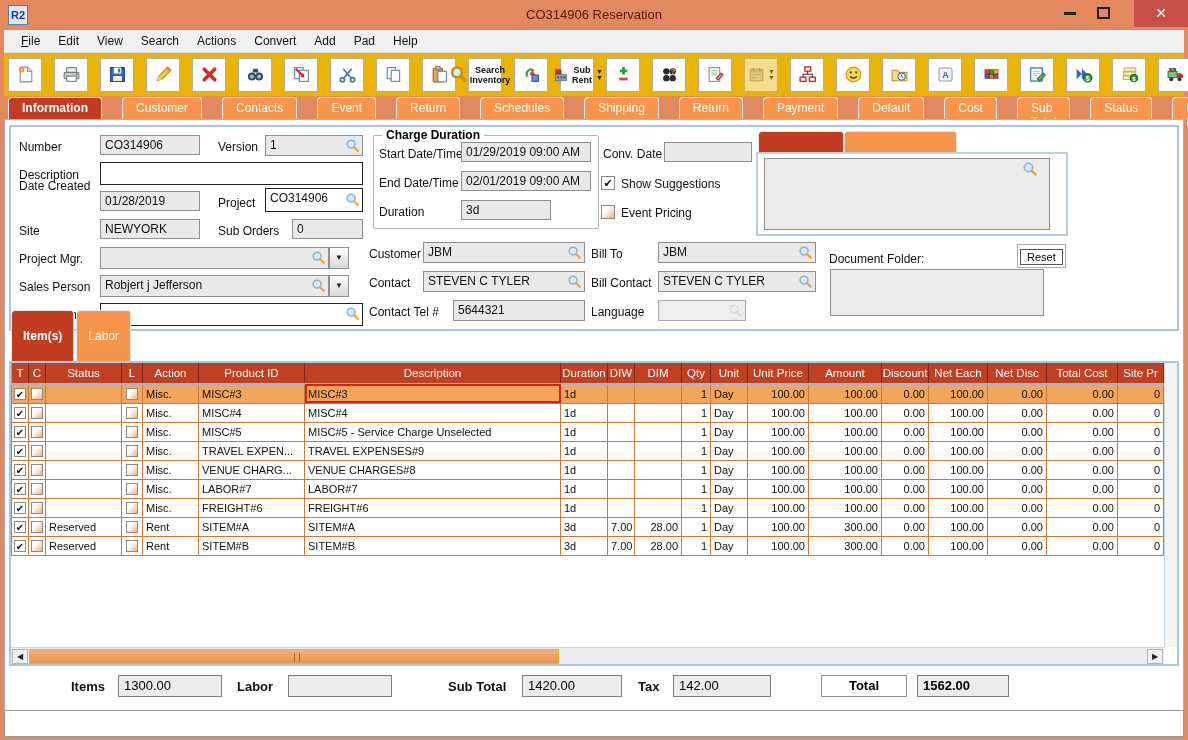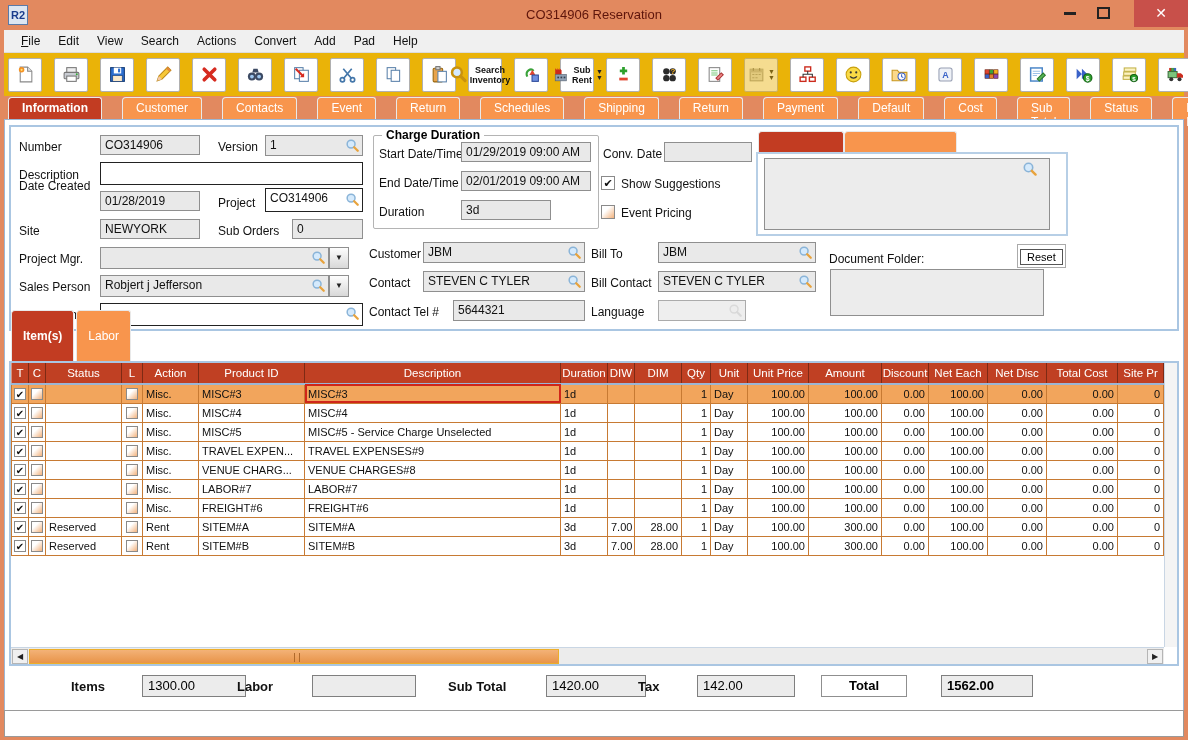--- a/index.html
+++ b/index.html
@@ -72,21 +72,21 @@
 
   .vtrack{ position:absolute; top:0; right:0; width:13px; bottom:17px; background:#f4f4f4; border-left:1px solid #c9d6e4; }
   .hscroll{ position:absolute; left:0; right:13px; bottom:0; height:17px; background:#ececec; border-top:1px solid #c9d6e4; }
   .harrow{ position:absolute; top:1px; width:16px; height:15px; background:#f0f0f0; border:1px solid #b5b5b5; font-size:8px; text-align:center; line-height:14px; color:#222; }
   .hthumb{ position:absolute; left:18px; top:1px; width:46%; height:15px; background:linear-gradient(#f3b277,#e89449); border:1px solid #edae2a; }
   .hthumb .grip{ position:absolute; left:50%; top:3px; width:6px; height:9px; border-left:1px solid #b06a2c; border-right:1px solid #b06a2c; }
 
   
   .totalsbar{ position:absolute; top:551px; left:0; right:0; height:32px; }
   .tlab{ position:absolute; font-size:13px; font-weight:bold; color:#111; }
-  .tfield{ position:absolute; background:#ececec; border:1px solid #7f7f7f; font-size:13px; padding:2px 5px; height:22px;margin-left:24px; }
+  .tfield{ position:absolute; background:#ececec; border:1px solid #7f7f7f; font-size:13px; padding:2px 5px; height:22px; }
   .tfield.bold{ font-weight:bold; background:#ececec; }
   .total-label-box{ position:absolute; border:1px solid #8f8f8f; background:#fff; text-align:center; font-size:13px; font-weight:bold; height:22px; line-height:20px; }
 
   .statusbar{ position:absolute; left:4px; right:4px; bottom:3px; height:27px; background:#fff; border:1px solid #9a9a9a; }
 
   .mag-svg{ display:block; }
 </style>
 </head>
 <body>
 

